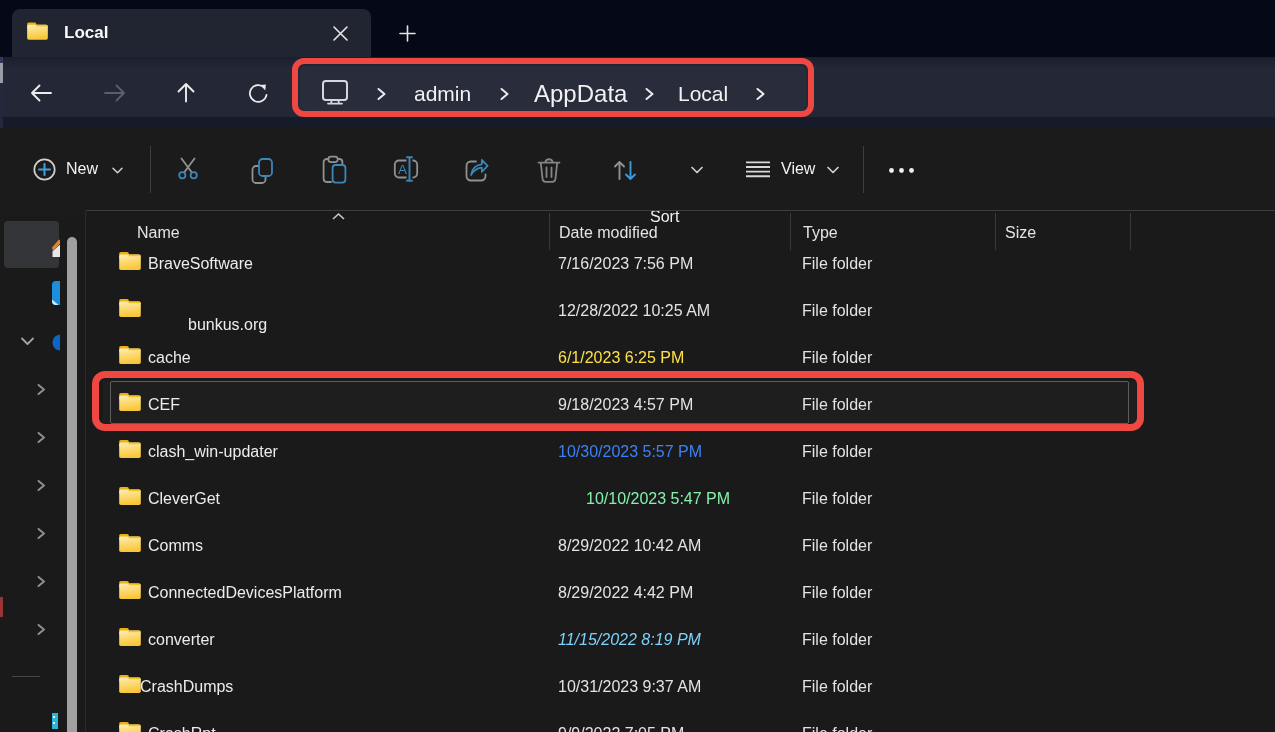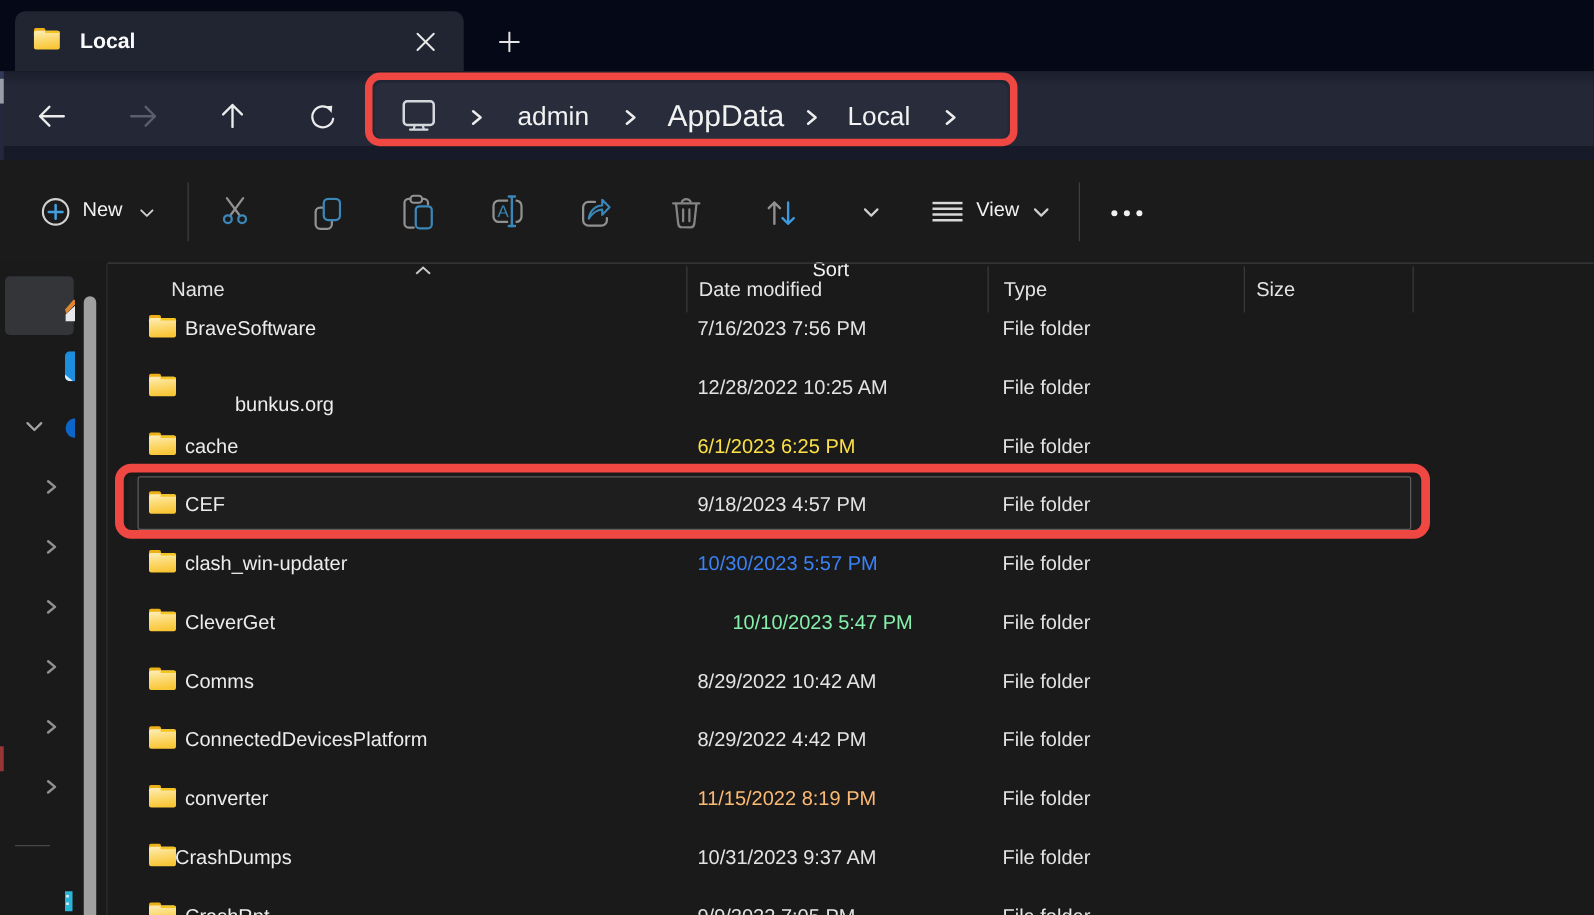--- a/index.html
+++ b/index.html
@@ -274,21 +274,21 @@
   </svg>
 <div class="txt" style="left:148px;top:582px;">ConnectedDevicesPlatform</div>
 <div class="txt" style="left:558px;top:582px;color:#e3e3e3;">8/29/2022 4:42 PM</div>
 <div class="txt" style="left:802px;top:582px;color:#e3e3e3;">File folder</div>
 <svg class="abs" style="left:118px;top:627px;" width="24" height="20" viewBox="0 0 24 20">
     <rect x="1.2" y="1" width="9.6" height="7" rx="1.6" fill="#edb117"></rect>
     <rect x="1.2" y="3.4" width="21.6" height="15.6" rx="1.8" fill="url(#fg)"></rect>
     <path d="M10.5,3.4 H21 a1.8,1.8 0 0 1 1.8,1.8 V5.3 H10.5 Z" fill="#f5c41f"></path>
   </svg>
 <div class="txt" style="left:148px;top:629px;">converter</div>
-<div class="txt" style="left:558px;top:629px;color:#fdba74;">11/15/2022 8:19 PM</div>
+<div class="txt" style="left:558px;top:629px;color:#7dd3fc;font-style:italic;">11/15/2022 8:19 PM</div>
 <div class="txt" style="left:802px;top:629px;color:#e3e3e3;">File folder</div>
 <svg class="abs" style="left:118px;top:674px;" width="24" height="20" viewBox="0 0 24 20">
     <rect x="1.2" y="1" width="9.6" height="7" rx="1.6" fill="#edb117"></rect>
     <rect x="1.2" y="3.4" width="21.6" height="15.6" rx="1.8" fill="url(#fg)"></rect>
     <path d="M10.5,3.4 H21 a1.8,1.8 0 0 1 1.8,1.8 V5.3 H10.5 Z" fill="#f5c41f"></path>
   </svg>
 <div class="txt" style="left:140px;top:676px;">CrashDumps</div>
 <div class="txt" style="left:558px;top:676px;color:#e3e3e3;">10/31/2023 9:37 AM</div>
 <div class="txt" style="left:802px;top:676px;color:#e3e3e3;">File folder</div>
 <svg class="abs" style="left:118px;top:721px;" width="24" height="20" viewBox="0 0 24 20">

